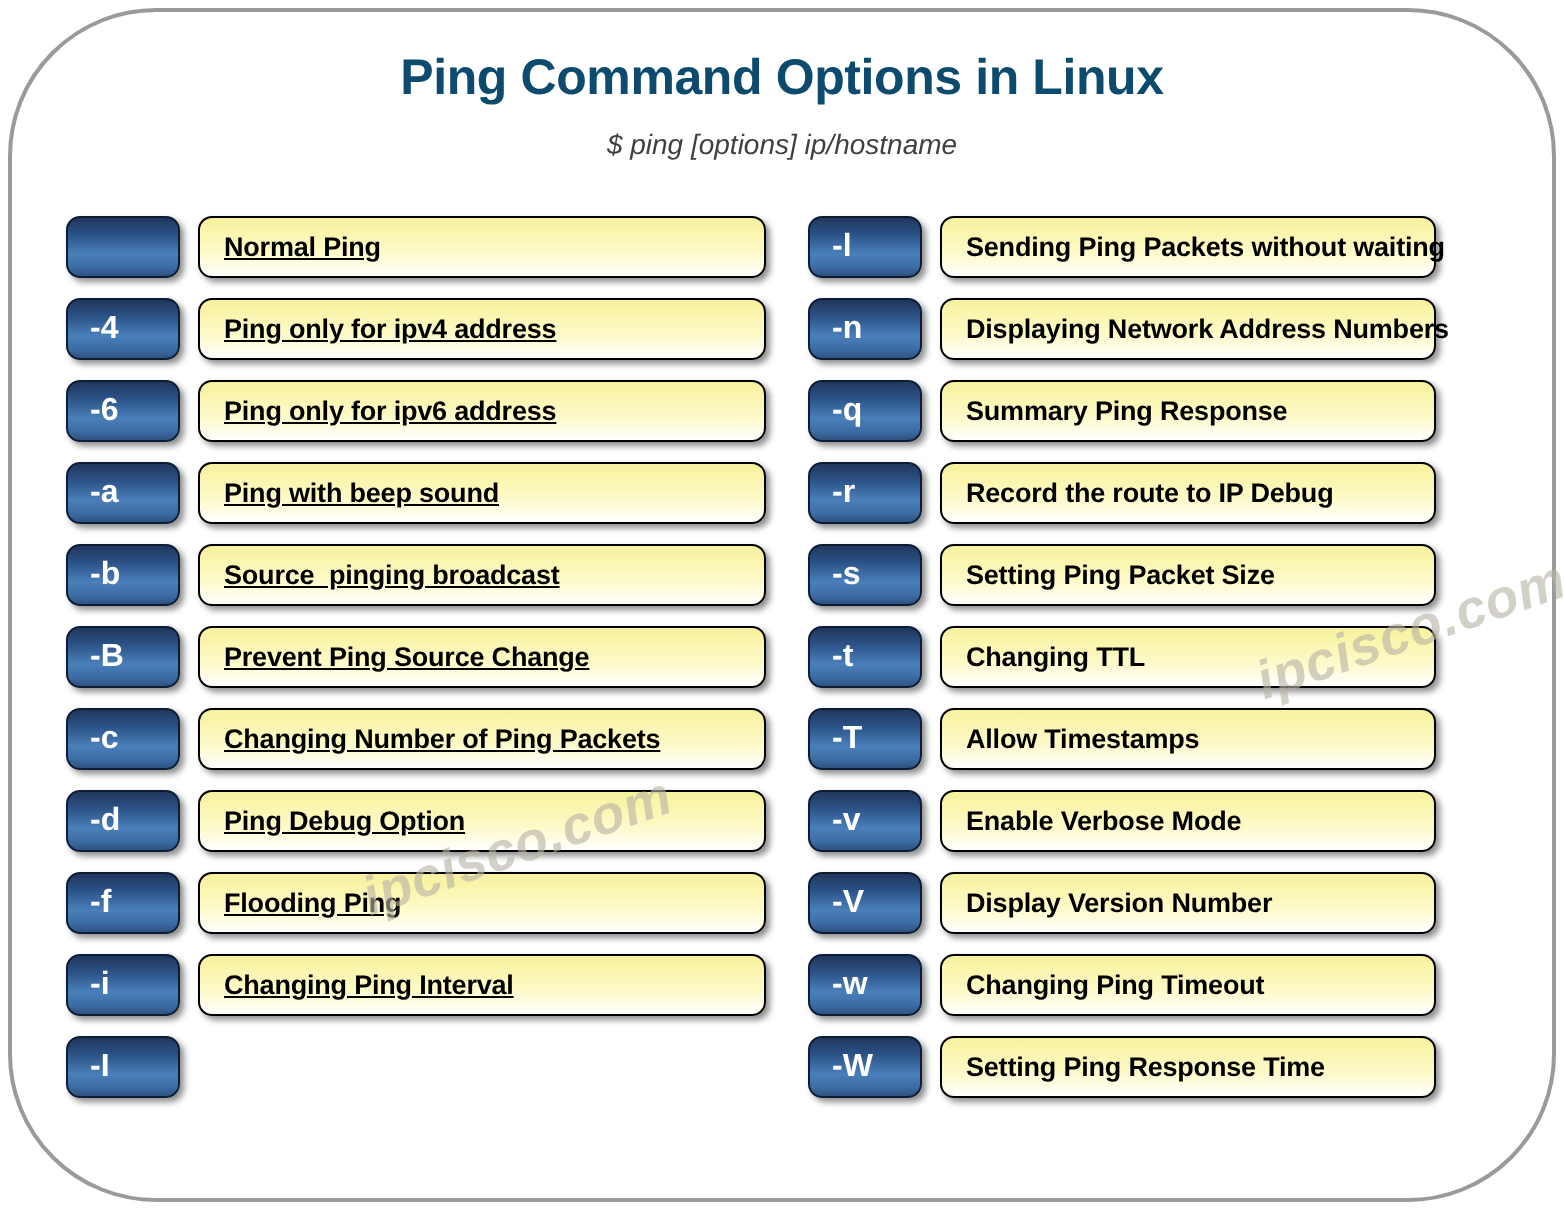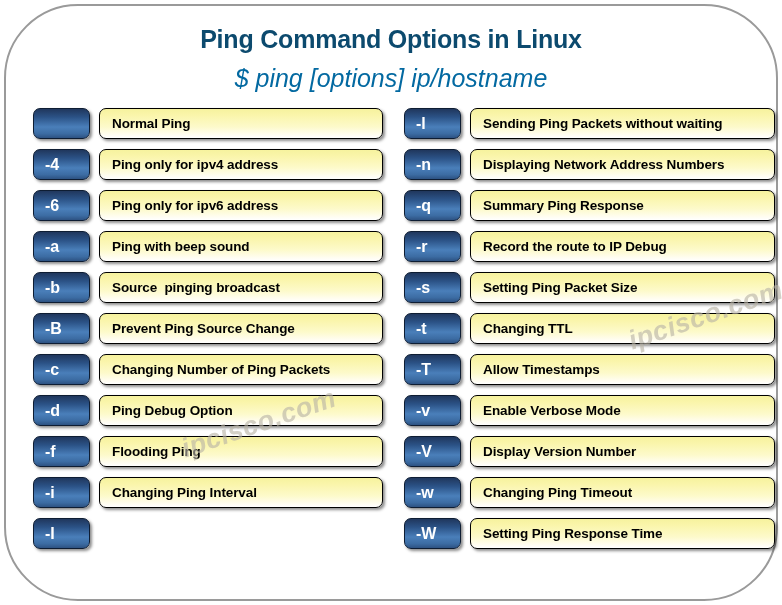--- a/index.html
+++ b/index.html
@@ -46,23 +46,23 @@
     margin: 0;
     padding-top: 25px;
     font-size: 25px;
     font-weight: bold;
     color: #0c4a6e;
     letter-spacing: -0.2px;
   }
   .subtitle {
     margin: 0;
     padding-top: 10px;
-    font-size: 25px;
+    font-size: 14px;
     font-style: italic;
-    color: #0369a1;
+    color: #404040;
   }
 
   
   .watermark {
     position: absolute;
     color: #b9b4a6;
     font-size: 27px;
     font-weight: bold;
     font-style: italic;
     opacity: 0.62;
@@ -134,22 +134,22 @@
     box-shadow: 2px 2px 3px rgba(0,0,0,0.45);
     color: #000000;
     font-size: 13.5px;
     font-weight: bold;
     display: flex;
     align-items: center;
     padding-left: 12px;
     white-space: pre;
     letter-spacing: -0.1px;
   }
-  .col.left  .desc { width: 284px; }
-  .col.right .desc { width: 305px; }
+  .col.left  .desc { width: 284px; text-decoration: underline; }
+  .col.right .desc { width: 248px; }
 </style>
 </head>
 <body>
 
 <div class="poster">
 
   <div class="frame"></div>
 
   <div class="header">
     <h1 class="title">Ping Command Options in Linux</h1>

